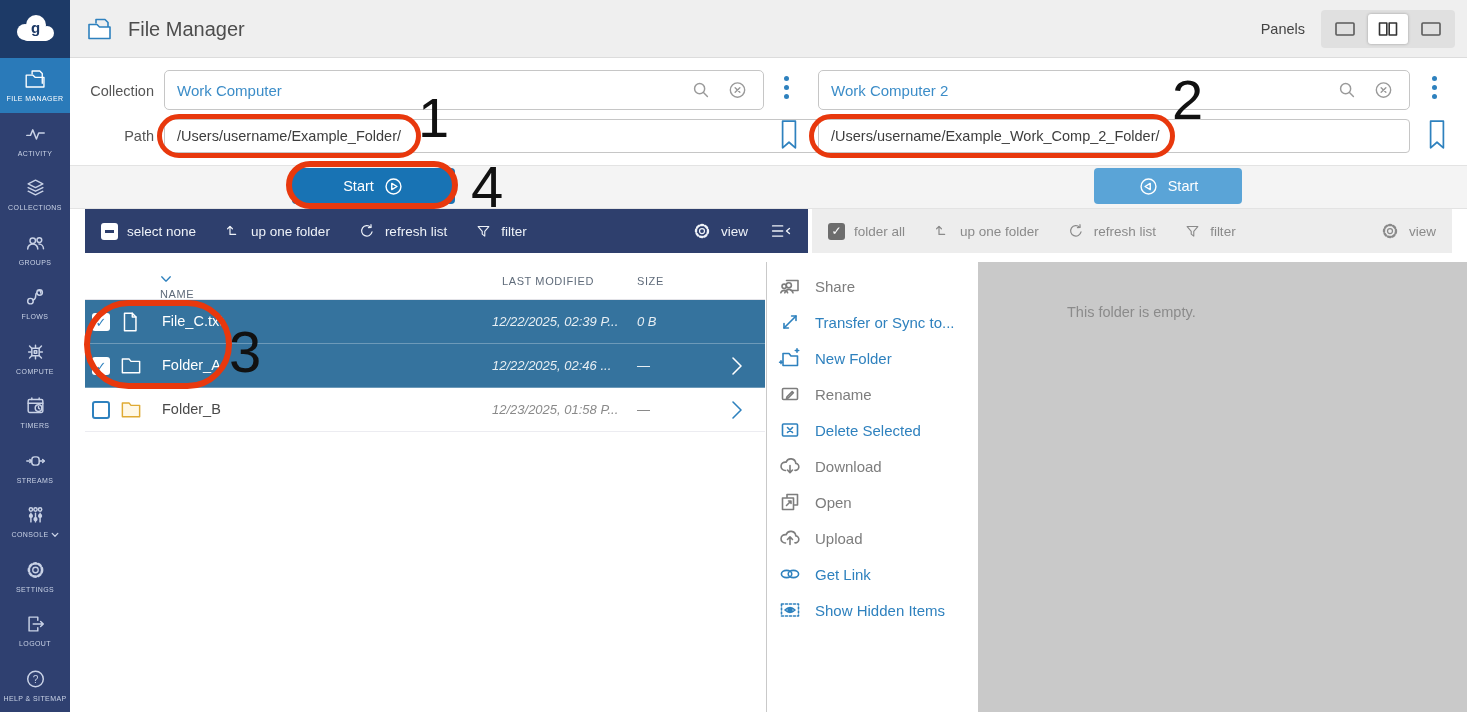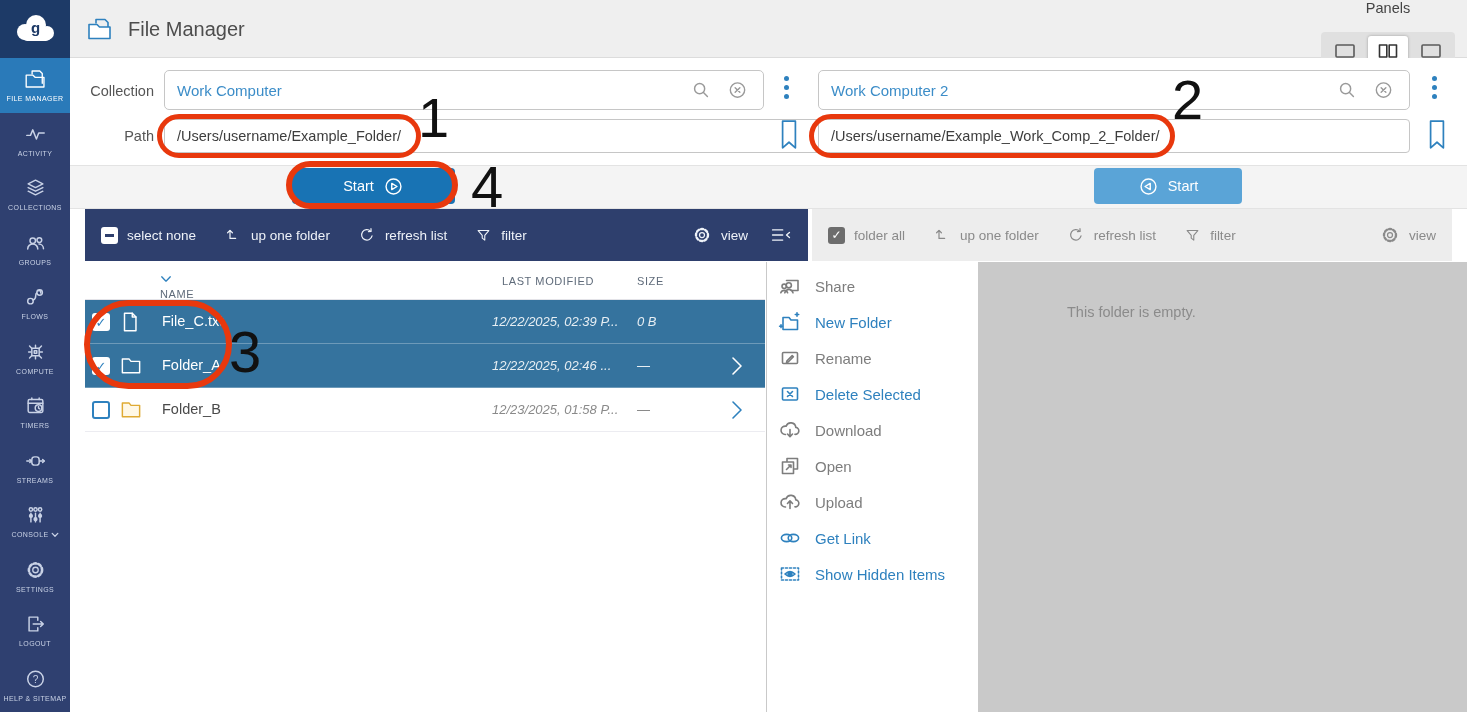--- a/index.html
+++ b/index.html
@@ -5,21 +5,21 @@
   * { margin:0; padding:0; box-sizing:border-box; }
   html,body { width:1467px; height:712px; font-family:"Liberation Sans",sans-serif; }
   #app { position:relative; width:1467px; height:712px; background:#fff; overflow:hidden; }
   svg.ic { fill:none; stroke:currentColor; stroke-width:1.6; stroke-linecap:round; stroke-linejoin:round; display:block; }
 
   
   .header { position:absolute; left:0; top:0; width:1467px; height:58px; background:#efefef; border-bottom:1px solid #dcdcdc; }
   .logo { position:absolute; left:0; top:0; width:70px; height:58px; background:#1d3a67; display:flex; align-items:center; justify-content:center; }
   .title-group { position:absolute; left:86px; top:0; height:58px; display:flex; align-items:center; gap:14px; color:#2e81be; }
   .page-title { font-size:20px; color:#4d4d4d; }
-  .panels-area { position:absolute; right:12px; top:0; height:58px; display:flex; align-items:center; gap:16px;flex-direction:column; }
+  .panels-area { position:absolute; right:12px; top:0; height:58px; display:flex; align-items:center; gap:16px; }
   .panels-label { font-size:14.5px; color:#444; }
   .panel-toggle { background:#e0e0e0; border-radius:4px; padding:4px; display:flex; gap:3px; }
   .panel-btn { width:40px; height:30px; display:flex; align-items:center; justify-content:center; border-radius:3px; color:#5a5a5a; cursor:pointer; }
   .panel-btn.active { background:#fff; box-shadow:0 0 3px rgba(0,0,0,.3); color:#333; }
 
   
   .sidebar { position:absolute; left:0; top:58px; width:70px; height:654px; background:#2f4070; overflow:hidden; }
   .side-item { height:54.5px; display:flex; flex-direction:column; align-items:center; justify-content:center; gap:5px; color:#c9d2e6; cursor:pointer; }
   .side-item .slabel { font-size:7px; letter-spacing:.4px; text-align:center; display:flex; align-items:center; gap:2px; }
   .side-item.active { background:#2a7ab9; color:#fff; }
@@ -35,21 +35,21 @@
   .kebab i { width:5px; height:5px; border-radius:50%; background:#2e81be; }
   .bookmark { position:absolute; color:#2e81be; cursor:pointer; }
 
   .start-strip { position:absolute; left:0; top:107px; width:1397px; height:44px; background:#f4f4f4; border-top:1px solid #e3e3e3; border-bottom:1px solid #e3e3e3; }
   .start-btn { position:absolute; top:110px; height:36px; border:none; border-radius:4px; color:#fff; font-family:"Liberation Sans",sans-serif; font-size:14.5px; display:flex; align-items:center; justify-content:center; gap:9px; cursor:pointer; }
   .start-left { left:222px; width:163px; background:#1873b4; }
   .start-right { left:1024px; width:148px; background:#5aa4d7; }
   .xfer-opts { position:absolute; left:600px; top:110px; height:36px; display:flex; align-items:center; gap:9px; cursor:pointer; }
   .xfer-opts .xlabel { font-size:14.5px; color:#5b6b7a; }
 
-  .toolbar { position:absolute; top:151px; height:52px; display:flex; align-items:center; font-size:13.5px; padding:0 16px; }
+  .toolbar { position:absolute; top:151px; height:44px; display:flex; align-items:center; font-size:13.5px; padding:0 16px; }
   .toolbar-left { left:15px; width:723px; background:#2e3f6d; color:#eef2f8; }
   .toolbar-right { left:742px; width:640px; background:#ededed; color:#8a8a8a; }
   .tgroup { display:flex; align-items:center; gap:9px; margin-right:28px; cursor:pointer; }
   .tgroup.pushed { margin-left:auto; margin-right:0; }
   .cb { width:17px; height:17px; border-radius:3px; display:flex; align-items:center; justify-content:center; }
   .cb.indet { background:#fff; } .cb.indet i { width:9px; height:3px; background:#2e3f6d; display:block; }
   .cb.checked-gray { background:#6d6d6d; color:#fff; font-size:12px; }
 
   .list-left { position:absolute; left:15px; top:204px; width:680px; height:450px; background:#fff; }
   .list-header { position:relative; height:38px; border-bottom:1px solid #e3e3e8; font-size:11px; color:#5f6b7a; letter-spacing:.6px; }
@@ -458,20 +458,28 @@
         <svg class="ic" width="24" height="24" viewBox="0 0 24 24" stroke-width="1.4">
             <path d="M8.5 6.5 H20 v10 H13"></path>
             <circle cx="6.2" cy="12.3" r="2.2"></circle>
             <path d="M2.8 18.8 a3.6 3.6 0 0 1 6.8 0"></path>
             <circle cx="10.8" cy="11.3" r="2.6"></circle>
             <path d="M6.8 18.8 a4.2 4.2 0 0 1 8.2 0"></path>
           </svg>
         <span>Share</span>
       </div>
       <div class="menu-item accent">
+        <svg class="ic" width="24" height="24" viewBox="0 0 24 24" stroke-width="1.5">
+            <path d="M6 18 18 6"></path>
+            <path d="M6 13.6 V18 h4.4"></path>
+            <path d="M13.6 6 H18 v4.4"></path>
+          </svg>
+        <span>Transfer or Sync to...</span>
+      </div>
+      <div class="menu-item accent">
         <svg class="ic" width="24" height="24" viewBox="0 0 24 24" stroke-width="1.4">
             <path d="M5 19.5 V7.5 h6 l2 2.5 h6.5 V19.5 z"></path>
             <path d="M19 2.8 v3.4 M17.3 4.5 h3.4 M3 14.8 v2.8 M1.6 16.2 h2.8"></path>
           </svg>
         <span>New Folder</span>
       </div>
       <div class="menu-item">
         <svg class="ic" width="24" height="24" viewBox="0 0 24 24" stroke-width="1.4">
             <rect x="4.5" y="6.5" width="15" height="11" rx="1"></rect>
             <path d="M9 14.8 l5.2-5.2 1.2 1.2 -5.2 5.2 -1.7 .5 z"></path>

